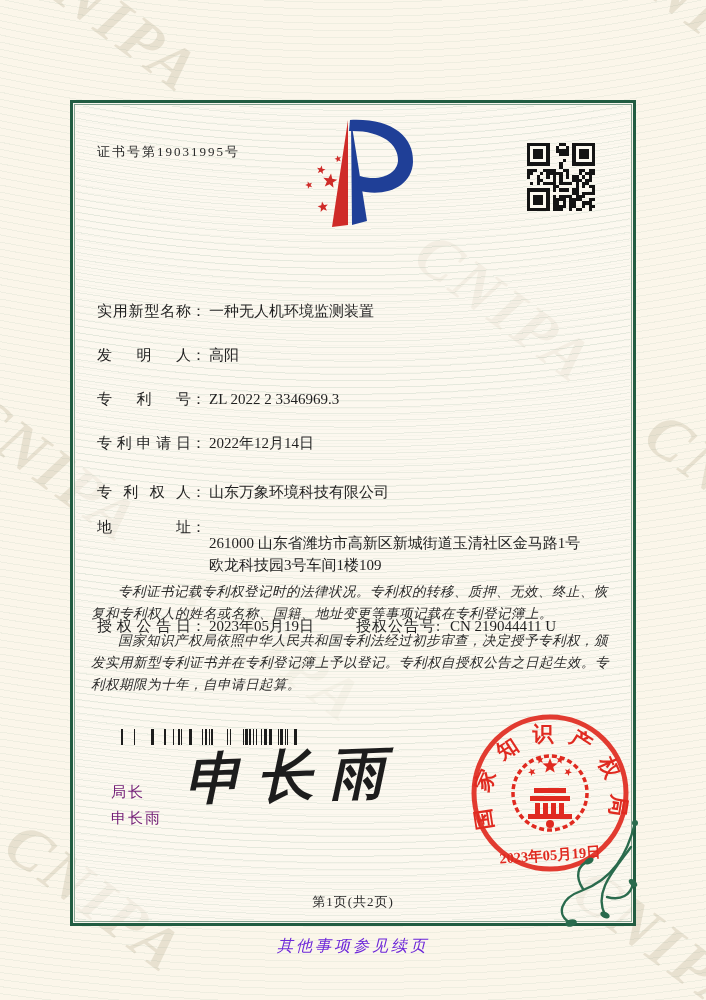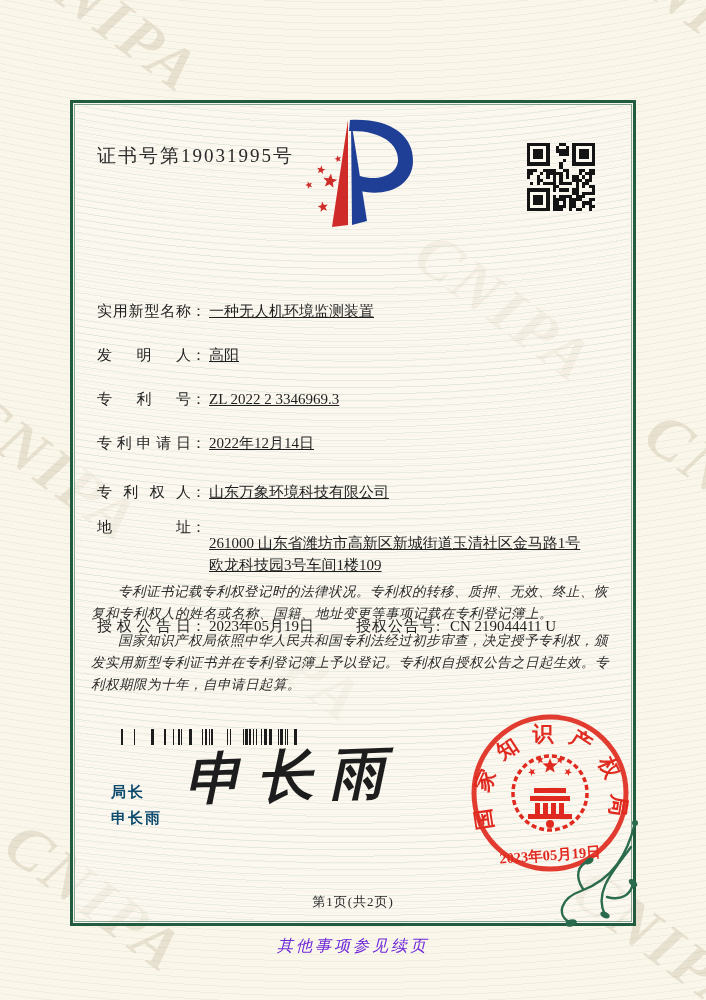--- a/index.html
+++ b/index.html
@@ -31,56 +31,56 @@
     box-shadow:inset 0 0 0 1px rgba(252,250,242,0.95), inset 0 0 0 2px rgba(33,92,65,0.55);
     background:rgba(253,250,242,0.55);
   }
   .frame-waves {
     position:absolute; inset:3px; pointer-events:none;
     background:repeating-radial-gradient(circle at 50% -1500px,
       rgba(70,130,100,0) 0 5.6px, rgba(70,130,100,0.10) 5.6px 6.6px);
   }
   .cert-content { position:absolute; inset:0; z-index:10; }
 
-  .cert-number { position:absolute; left:24px; top:40px; font-size:19px; letter-spacing:2px; color:#2a2a2a; }
+  .cert-number { position:absolute; left:24px; top:40px; font-size:13px; letter-spacing:2px; color:#2a2a2a; }
   .logo { position:absolute; left:212px; top:14px; width:145px; height:114px; }
   .qr { position:absolute; left:454px; top:40px; width:68px; height:68px; }
 
   .cert-title {
     position:absolute; left:0; top:130px; width:100%;
     text-align:center; font-size:34px; font-weight:bold;
     letter-spacing:6px; color:#121212;
   }
 
   .fields { position:absolute; left:24px; top:198px; width:522px; font-size:15px; }
   .field-row { display:flex; align-items:flex-start; line-height:20px; margin-bottom:24px; }
   .field-row.r4 { margin-bottom:16px; }
   .field-row.r5 { margin-bottom:14px;margin-top:29px; }
   .field-row.r6 { margin-bottom:4px; line-height:22px; }
   .f-label {
     display:inline-block; width:94px; flex:0 0 94px;
     text-align:justify; text-align-last:justify; text-justify:inter-character;
   }
   .f-colon { display:inline-block; width:18px; flex:0 0 18px; }
-  .f-value { flex:1;text-decoration:underline; }
+  .f-value { flex:1; }
   .addr-val { max-width:372px;margin-top:16px; }
   .grant-row { display:flex; line-height:20px;margin-top:40px; }
   .grant-num { margin-left:42px; display:flex; }
   .grant-num .f-label2 { letter-spacing:1px; }
   .grant-num .f-colon2 { width:14px; display:inline-block; }
 
   .paragraphs {
     position:absolute; left:18px; top:478px; width:530px;
     font-size:13.5px; line-height:22px; font-style:italic; color:#2b2b2b;
   }
   .paragraphs p { text-indent:2em; margin-bottom:5px; letter-spacing:0.5px; }
 
   .barcode { position:absolute; left:44px; top:626px; width:180px; height:16px; }
 
-  .sig-block { position:absolute; left:38px; top:680px; font-family:"Liberation Sans","DejaVu Sans",sans-serif; font-size:15px; font-weight:bold; color:#0c4a6e; }
+  .sig-block { position:absolute; left:38px; top:680px; font-family:"Liberation Sans","DejaVu Sans",sans-serif; font-size:15px; font-weight:normal; color:#701a75; }
   .sig-block div { margin-bottom:7px; letter-spacing:2px; }
   .sig-script {
     position:absolute; left:112px; top:636px;
     font-size:56px; font-style:italic; font-weight:bold;
     letter-spacing:16px; color:#1d1d1d; transform:rotate(-2deg);
     white-space:nowrap;
   }
 
   .seal { position:absolute; left:382px; top:605px; width:195px; height:175px; }
 

